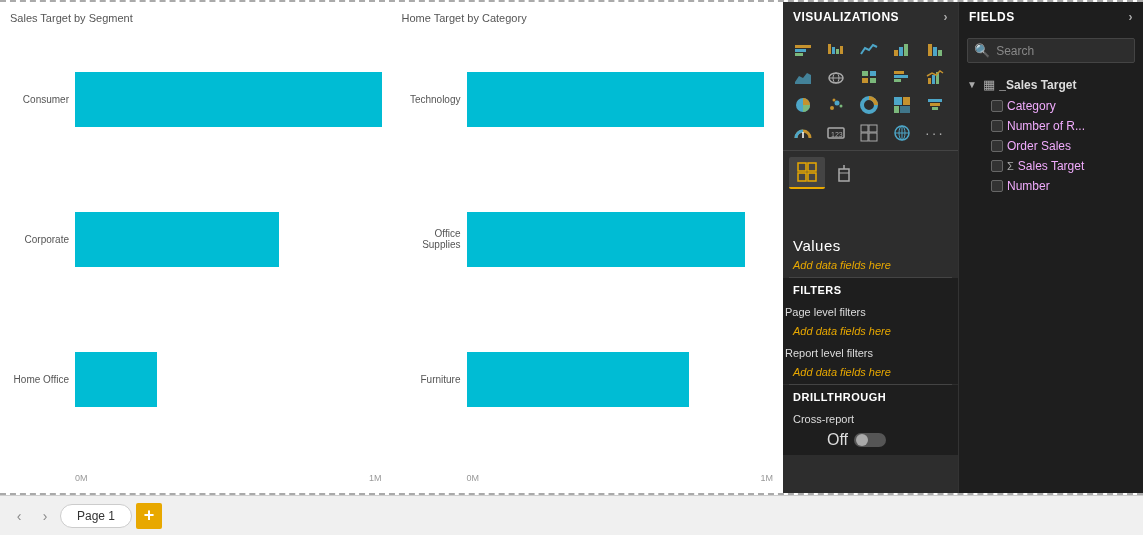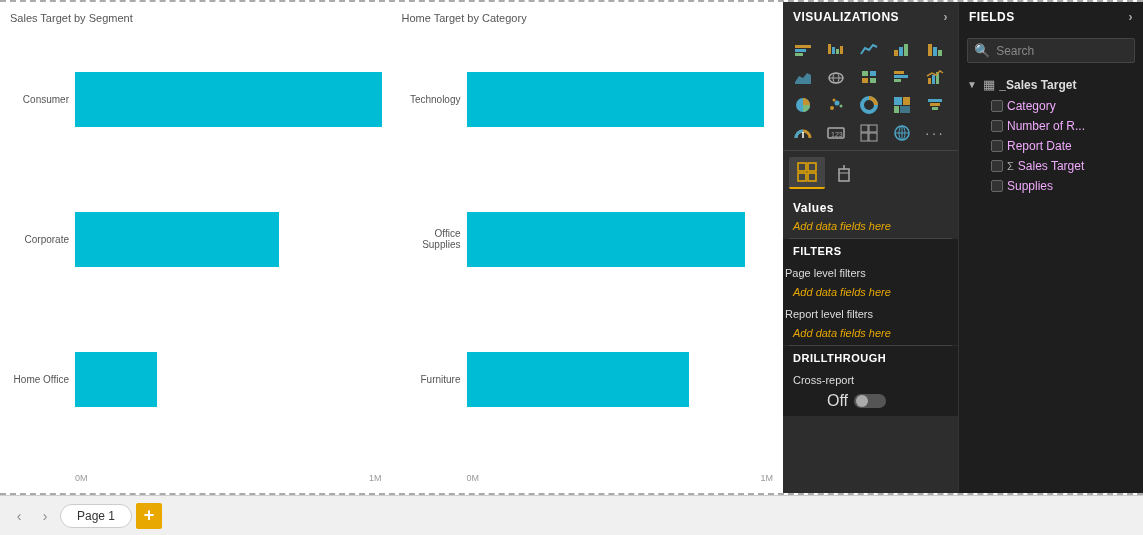--- a/index.html
+++ b/index.html
@@ -150,25 +150,26 @@
       cursor: pointer;
       border-radius: 2px;
     }
 
     .viz-bottom-icon.selected {
       background: #444;
       border-bottom: 2px solid #e8a800;
     }
 
     .section-label {
-      font-size: 12px;
-      font-weight: 700;
+      font-size: 15px;
+      font-weight: 400;
       color: #fff;
       padding: 6px 10px 2px;
       letter-spacing: 0.5px;
+      margin-top: 36px;
     }
 
     .add-data-label {
       font-size: 11px;
       color: #e8a800;
       padding: 3px 10px 6px;
       font-style: italic;
     }
 
     .filter-section {
@@ -663,30 +664,30 @@
         <div class="tree-field">
           <div class="field-checkbox"></div>
           <span class="field-name">Category</span>
         </div>
         <div class="tree-field">
           <div class="field-checkbox"></div>
           <span class="field-name">Number of R...</span>
         </div>
         <div class="tree-field">
           <div class="field-checkbox"></div>
-          <span class="field-name">Report Date</span>
+          <span class="field-name">Order Sales</span>
         </div>
         <div class="tree-field">
           <div class="field-checkbox"></div>
           <span class="field-sigma">Σ</span>
           <span class="field-name">Sales Target</span>
         </div>
         <div class="tree-field">
           <div class="field-checkbox"></div>
-          <span class="field-name">Supplies</span>
+          <span class="field-name">Number</span>
         </div>
       </div>
     </div>
 
   </div>
 </div>
 
 <div class="bottom-bar">
   <button class="page-nav-btn">‹</button>
   <button class="page-nav-btn">›</button>

